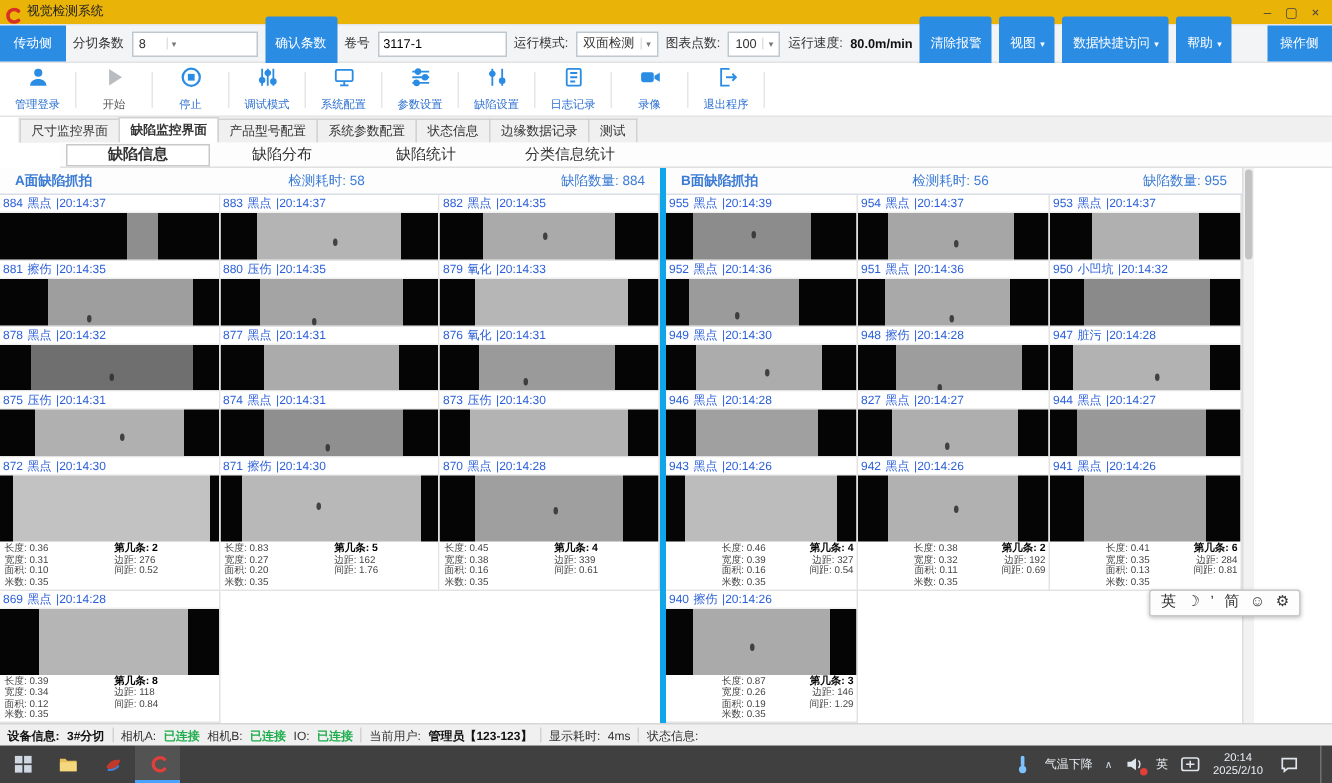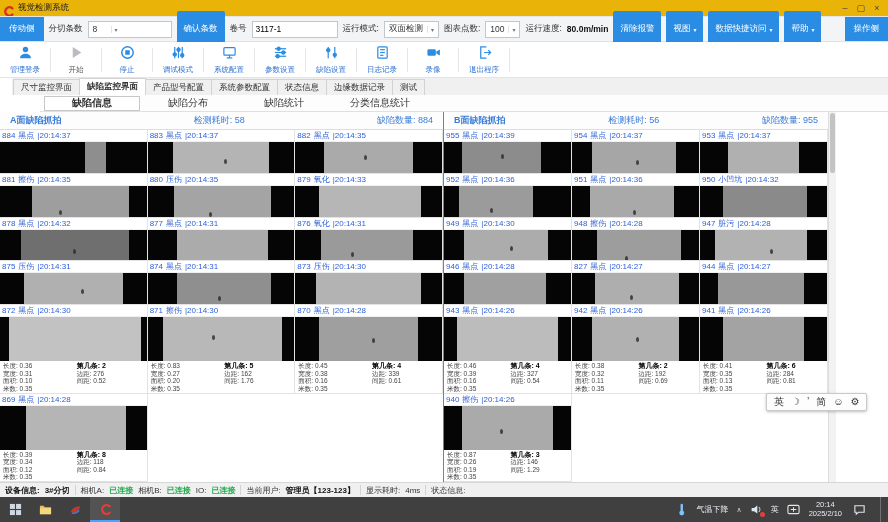--- a/index.html
+++ b/index.html
@@ -44,22 +44,22 @@
               background:#f0f0f0; color:#333; margin-right:-1px; cursor:pointer; white-space:nowrap; }
   .main-tab.active { background:#fff; height:17px; font-weight:bold; }
   .sub-tabs { height:17px; background:#fdfdfd; display:flex; align-items:center; font-size:10px; padding-left:4px;
               border-bottom:1px solid #e0e0e0; flex:none;margin-left:40px; }
   .sub-tab { width:96px; height:15px; display:flex; align-items:center; justify-content:center; color:#333;
              border:1px solid transparent; cursor:pointer; white-space:nowrap; }
   .sub-tab.active { border-color:#c8c8c8; background:#fff; font-weight:bold; }
 
   
   .panels { flex:1; display:flex; min-height:0; }
-  .panel { display:flex; flex-direction:column; border-right:1px solid #0ea5e9; min-width:0; }
-  .panel-a { width:444px; } .panel-b { width:384px; border-right:none; }
+  .panel { display:flex; flex-direction:column; border-right:4px solid #0ea5e9; min-width:0; }
+  .panel-a { width:444px; } .panel-b { width:384px; border-right:none;text-align:right; }
   .panel-head { height:18px; flex:none; display:flex; align-items:center; justify-content:space-between;
                 padding:0 10px; font-size:9px; color:#3a7bd5; border-bottom:1px solid #d8dde6; background:#fdfdfe; }
   .panel-head .p-title { font-weight:bold; }
   .grid { flex:1; display:grid; grid-template-columns:repeat(3,1fr); grid-template-rows:repeat(4,1fr); min-height:0; }
   .cell { display:flex; flex-direction:column; border-right:1px solid #e3e3e3; border-bottom:1px solid #e3e3e3;
           background:#fff; overflow:hidden; min-width:0; }
   .cell-head { height:12px; flex:none; display:flex; align-items:center; gap:3px; padding:0 2px;
                font-size:8px; color:#2b5fd9; white-space:nowrap; overflow:hidden; border-bottom:1px solid #f0f0f0; }
   .cell-img { height:44px; flex:none; position:relative; background:#000; }
   .mark { position:absolute; width:3px; height:5px; background:#2e2e2e; border-radius:50%; opacity:.85; }

